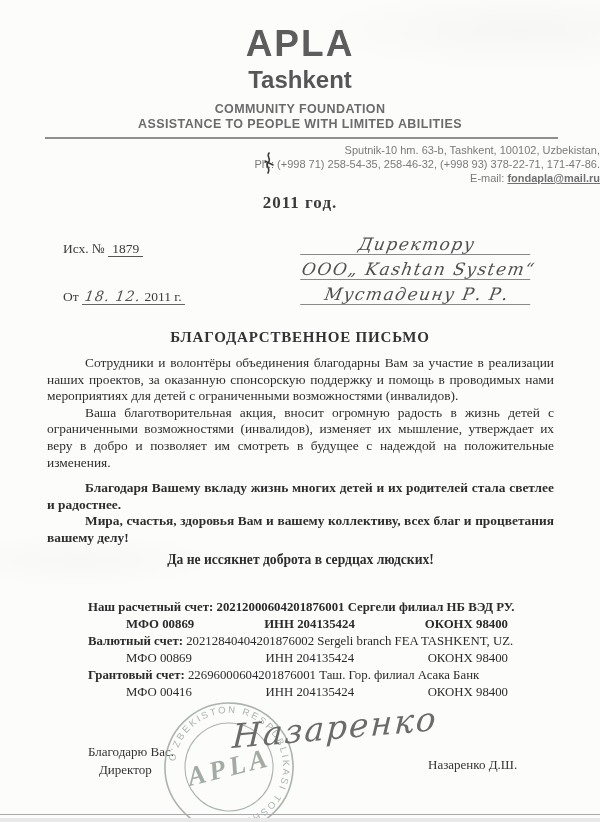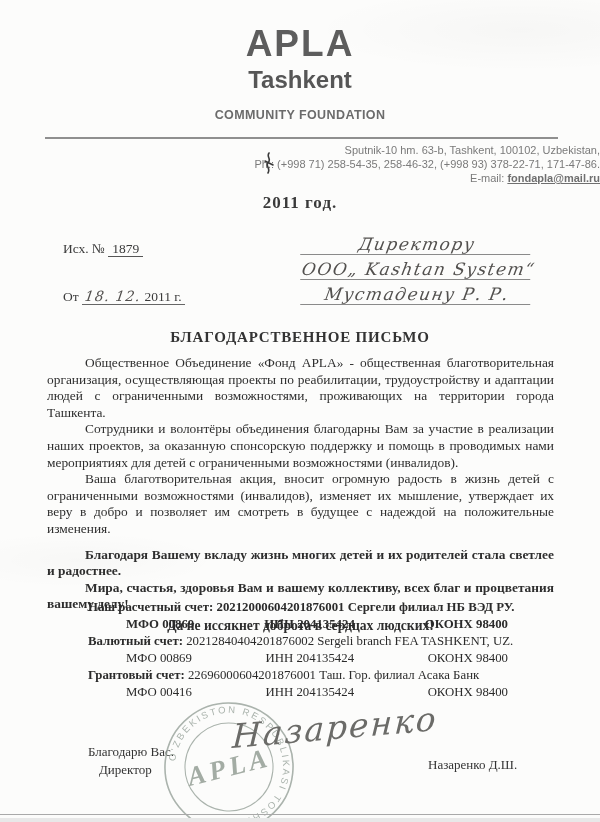--- a/index.html
+++ b/index.html
@@ -21,21 +21,21 @@
   .letterhead { position:absolute; top:24px; left:0; right:0; text-align:center; }
   .org-name {
     font-family:"Liberation Sans", sans-serif;
     font-size:37px; font-weight:bold; color:#5d5d5d; letter-spacing:2px; line-height:1.1;
   }
   .org-city {
     font-family:"Liberation Sans", sans-serif;
     font-size:24px; font-weight:bold; color:#565656; line-height:1.25;
   }
   .org-subtitle {
-    margin-top:13px;
+    margin-top:7px;
     font-family:"Liberation Sans", sans-serif;
     font-size:12.5px; font-weight:bold; color:#6b6b6b; line-height:15px; letter-spacing:0.4px;
   }
   .head-rule {
     position:absolute; top:137px; left:45px; right:42px;
     border-top:2px solid #8f8f8f;
   }
   .contact-block {
     position:absolute; top:143px; left:0; right:0; text-align:right;
     font-family:"Liberation Sans", sans-serif;
@@ -106,20 +106,21 @@
 </head>
 <body>
 
 <div class="page">
 
   <div class="letterhead">
     <div class="org-name">APLA</div>
     <div class="org-city">Tashkent</div>
     <div class="org-subtitle">
       <div>COMMUNITY FOUNDATION</div>
+      <div>ASSISTANCE TO PEOPLE WITH LIMITED ABILITIES</div>
     </div>
   </div>
   <div class="head-rule"></div>
 
   <div class="contact-block">
     <div>Sputnik-10 hm. 63-b, Tashkent, 100102, Uzbekistan,</div>
     <div>Ph.: (+998 71) 258-54-35, 258-46-32, (+998 93) 378-22-71, 171-47-86.</div>
     <div><span>E-mail: </span><span class="contact-email">fondapla@mail.ru</span></div>
   </div>
 
@@ -140,21 +141,20 @@
 
   <div class="addressee">
     <div class="addr-line hand">Директору</div>
     <div class="addr-line hand">ООО„ Kashtan  System“</div>
     <div class="addr-line hand">Мустадеину  Р. Р.</div>
   </div>
 
   <div class="letter-title">БЛАГОДАРСТВЕННОЕ ПИСЬМО</div>
 
   <div class="body-block">
-    <p class="para">Общественное Объединение «Фонд APLA» - общественная благотворительная организация, осуществляющая проекты по реабилитации, трудоустройству и адаптации людей с ограниченными возможностями, проживающих на территории города Ташкента.</p>
     <p class="para">Сотрудники и волонтёры объединения благодарны Вам за участие в реализации наших проектов, за оказанную спонсорскую поддержку и помощь в проводимых нами мероприятиях для детей с ограниченными возможностями (инвалидов).</p>
     <p class="para">Ваша благотворительная акция, вносит огромную радость в жизнь детей с ограниченными возможностями (инвалидов), изменяет их мышление, утверждает их веру в добро и позволяет им смотреть в будущее с надеждой на положительные изменения.</p>
     <p class="para bold gap-top">Благодаря Вашему вкладу жизнь многих детей и их родителей стала светлее и радостнее.</p>
     <p class="para bold">Мира, счастья, здоровья Вам и вашему коллективу, всех благ и процветания вашему делу!</p>
     <div class="closing-line">Да не иссякнет доброта в сердцах  людских!</div>
   </div>
 
   <div class="bank-block">
     <div class="acct-line all-bold">
       <span class="acct-label">Наш расчетный счет:</span><span> 20212000604201876001 Сергели филиал НБ ВЭД РУ.</span>

